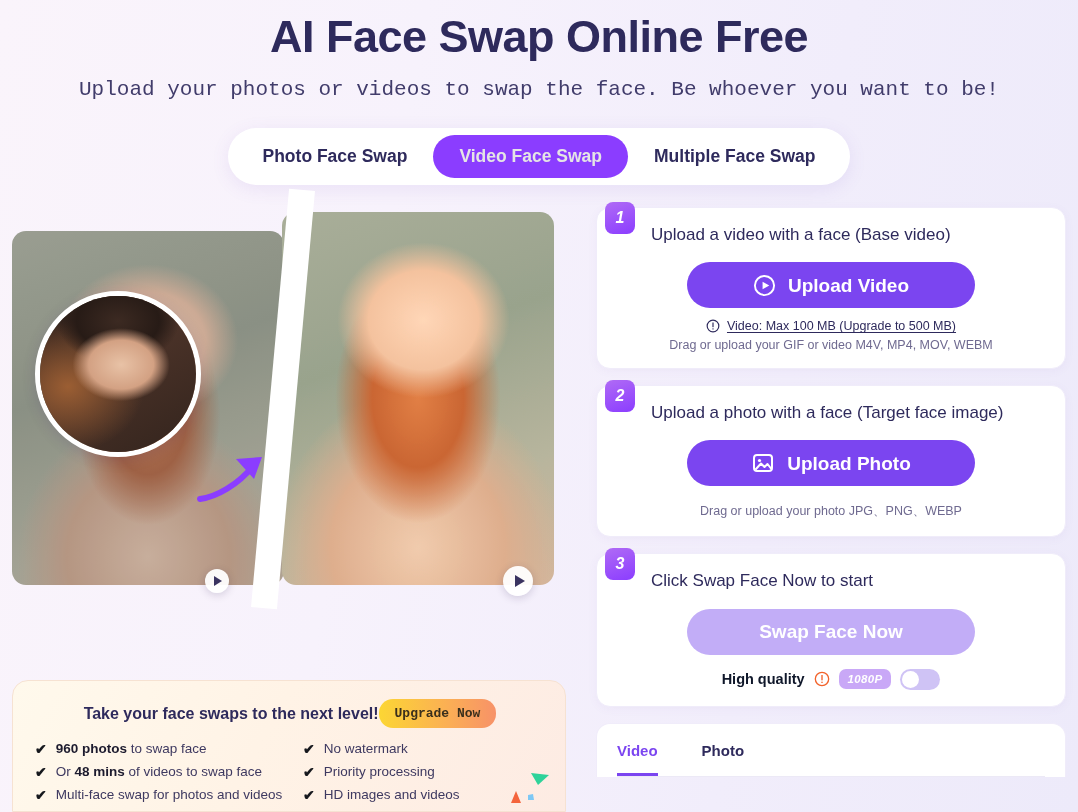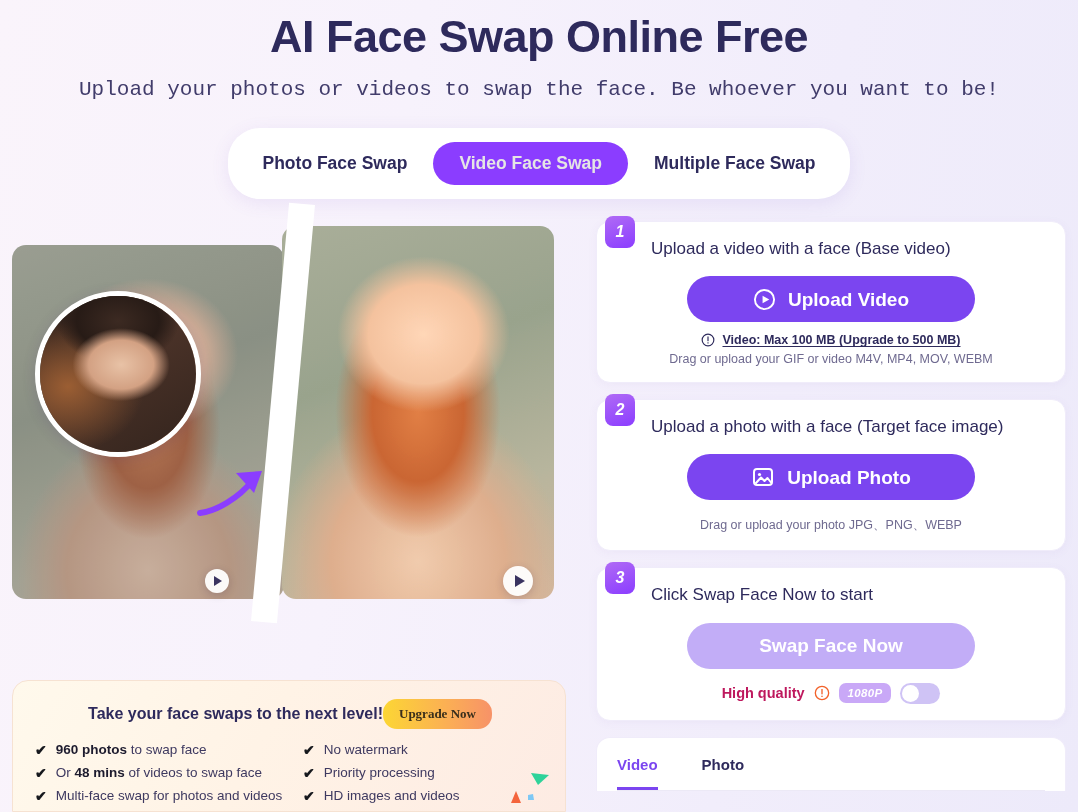--- a/index.html
+++ b/index.html
@@ -41,21 +41,21 @@
   .tabbar-wrap {
     display: flex;
     justify-content: center;
     margin-top: 27px;
   }
   .tabbar {
     display: flex;
     align-items: center;
     background: #FFFFFF;
     border-radius: 32px;
-    padding: 14px 9px;
+    padding: 7px 9px;
     box-shadow: 0 4px 18px rgba(120, 80, 200, 0.10);
     justify-content: space-between;
   }
   .tab {
     font-size: 17.5px;
     font-weight: 600;
     color: #2E2A5C;
     padding: 11px 26px;
     border-radius: 24px;
     white-space: nowrap;
@@ -201,21 +201,21 @@
     display: flex;
     align-items: center;
     justify-content: center;
   }
   .promo-title {
     font-size: 16px;
     font-weight: 700;
     color: #2E2A5C;
   }
   .upgrade-btn {
-    font-family: Liberation Serif, serif;
+    font-family: Liberation Mono, monospace;
     font-size: 13px;
     font-weight: 700;
     color: #3A2F1C;
     background: linear-gradient(90deg, #FCD634 0%, #FBAE55 60%, #F79268 100%);
     border: none;
     border-radius: 14px;
     padding: 7px 16px;
     cursor: pointer;
   }
   .promo-lists {
@@ -309,21 +309,21 @@
   }
   .cta .label { line-height: 1; }
 
   .note-line {
     display: flex;
     align-items: center;
     justify-content: center;
     gap: 7px;
     margin-top: 11px;
     font-size: 12.5px;
-    font-weight: 700;
+    font-weight: 400;
     color: #2E2A5C;
   }
   .note-link {
     text-decoration: underline;
     text-underline-offset: 2px;
     color: #2E2A5C;
     cursor: pointer;
   }
   .note-sub {
     text-align: center;
@@ -336,21 +336,21 @@
   .quality-row {
     display: flex;
     align-items: center;
     justify-content: center;
     gap: 9px;
     margin-top: 14px;
   }
   .quality-label {
     font-size: 14.5px;
     font-weight: 700;
-    color: #be185d;
+    color: #0f172a;
   }
   .badge-1080 {
     background: #C9A8F7;
     color: #FFFFFF;
     font-size: 11.5px;
     font-weight: 700;
     font-style: italic;
     border-radius: 7px;
     padding: 4px 9px;
     letter-spacing: 0.3px;

